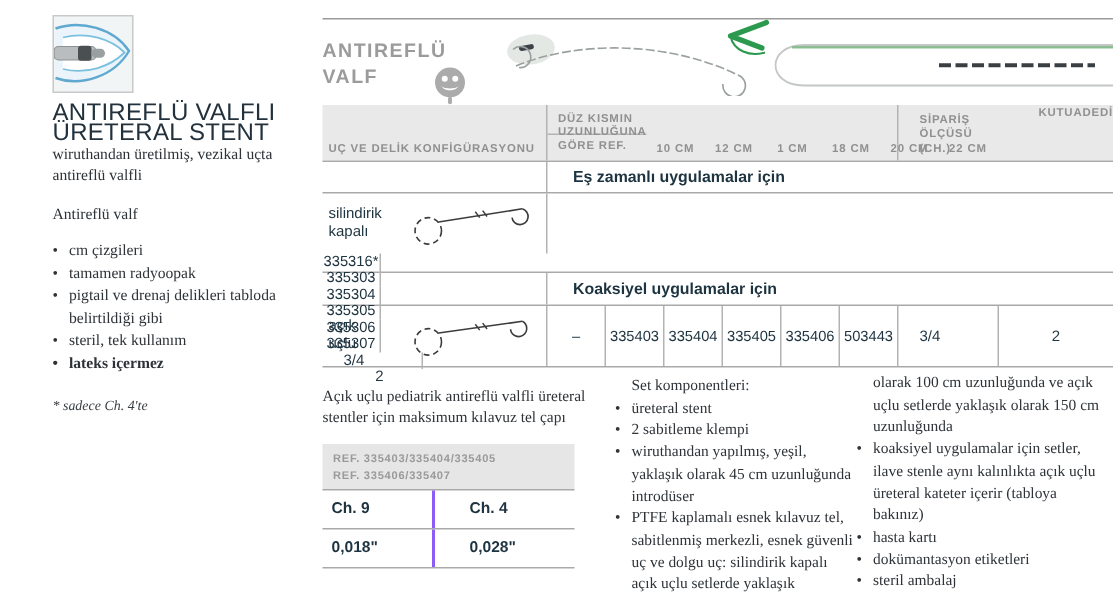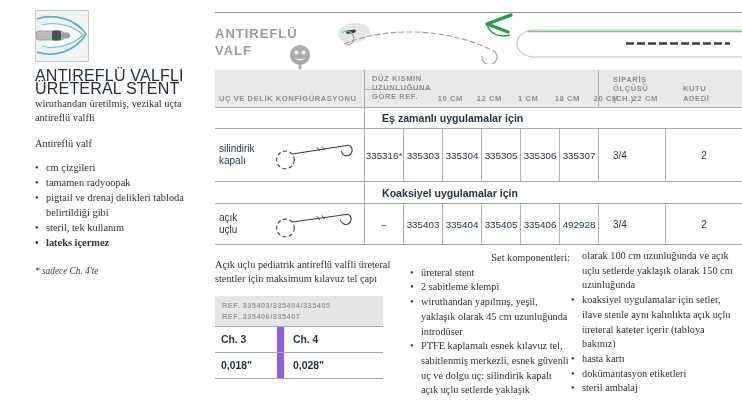--- a/index.html
+++ b/index.html
@@ -32,46 +32,46 @@
   
   .spec-table{left:215px;top:70px;width:527px;font-size:10px;}
   .trow{display:flex;box-sizing:border-box;}
   .t-header{height:37px;background:#e9e9e9;color:#909090;font-size:7.6px;font-weight:bold;letter-spacing:.55px;}
   .c-config{width:150px;box-sizing:border-box;border-right:1px solid #b3b3b3;display:flex;align-items:flex-end;padding:4px 0 4px 4px;}
   .c-group{width:234px;box-sizing:border-box;border-right:1px solid #b3b3b3;display:flex;}
   .g-top{height:15px;border-bottom:1px solid #b3b3b3;padding:4px 0 0 7px;box-sizing:content-box;}
   .g-cols{flex:1;display:flex;align-items:flex-end;padding-bottom:4px;}
   .g-cols div{width:39px;text-align:center;}
   .c-order{width:67px;box-sizing:border-box;display:flex;flex-direction:column;justify-content:flex-end;padding:0 0 4px 14px;line-height:9.5px;}
-  .c-box{width:76px;box-sizing:border-box;display:flex;flex-direction:column;justify-content:flex-end;padding:0 0 4px 17px;line-height:9.5px;}
+  .c-box{width:76px;box-sizing:border-box;display:flex;flex-direction:row;justify-content:flex-end;padding:0 0 4px 17px;line-height:9.5px;}
   .t-section{height:21px;border-top:1px solid #a9a9a9;align-items:center;gap:11px;}
   .sec-spacer{width:150px;align-self:stretch;box-sizing:border-box;border-right:1px solid #b3b3b3;}
   .sec-label{font-weight:bold;font-size:10.6px;color:#1d3340;padding-left:6px;}
   .t-data{border-top:1px solid #a9a9a9;}
   .t-data.last{border-bottom:1px solid #a9a9a9;}
   .r-config{width:150px;box-sizing:border-box;border-right:1px solid #b3b3b3;display:flex;align-items:center;padding-left:4px;}
   .r-label{width:44px;font-size:10px;line-height:12px;color:#1d3340;}
   .r-cell{width:39px;box-sizing:border-box;border-right:1px solid #b3b3b3;display:flex;align-items:center;justify-content:center;font-size:9.8px;}
   .r-order{width:67px;box-sizing:border-box;border-right:1px solid #b3b3b3;display:flex;align-items:center;padding-left:14px;}
   .r-box{width:76px;display:flex;align-items:center;justify-content:center;}
-  .h53{height:53px;} .h22{height:22px;} .h42{height:42px;}
+  .h53{height:53px;flex-direction:column;} .h22{height:22px;} .h42{height:42px;}
 
   
   .gw-intro{left:215px;top:258px;width:192px;font-size:10.3px;line-height:14px;}
   .gw-table{left:215px;top:296px;width:168px;}
   .gw-head{background:#e6e6e6;color:#9a9a9a;font-size:7.4px;font-weight:bold;letter-spacing:.5px;line-height:11px;padding:4px 0 4px 7px;}
   .gw-row{display:flex;border-top:1px solid #a9a9a9;height:25px;align-items:center;font-weight:bold;font-size:10.4px;color:#1d3340;}
   .gw-row.last{border-bottom:1px solid #a9a9a9;}
   .gw-c1{width:62px;padding-left:6px;box-sizing:border-box;}
-  .gw-c2{flex:1;border-left:7px solid #8b5cf6;padding-left:9px;align-self:stretch;display:flex;align-items:center;}
+  .gw-c2{flex:1;border-left:2px solid #8b5cf6;padding-left:23px;align-self:stretch;display:flex;align-items:center;margin-left:11px;}
 
   
   .comp-col1{left:410px;top:251px;width:160px;font-size:10.3px;line-height:14.7px;}
   .comp-col2{left:571px;top:249px;width:168px;font-size:10.3px;line-height:14.7px;}
-  .comp-col1 .heading{padding-left:11px;text-align:right;}
+  .comp-col1 .heading{padding-left:11px;}
   .comp-cont{padding-left:11px;}
 
   svg{display:block;}
 </style>
 </head>
 <body>
 
 <div class="abs thumb">
   <svg width="52" height="50" viewBox="0 0 52 50">
     <path d="M1,8 C18,2 40,8 50,23 C40,40 18,47 1,41" fill="#eaf4fa" stroke="#5fa8cf" stroke-width="1.6"></path>
@@ -213,35 +213,35 @@
         <path d="M31,17 L88,9" fill="none" stroke="#3c3c3c" stroke-width="1.1"></path>
         <path d="M56,11 l3,4 M61,10.2 l3,4" stroke="#3c3c3c" stroke-width="1"></path>
         <path d="M88,9 a5.5,5.5 0 1,1 -8,5.4" fill="none" stroke="#3c3c3c" stroke-width="1.1"></path>
       </svg>
     </div>
     <div class="r-cell">–</div>
     <div class="r-cell">335403</div>
     <div class="r-cell">335404</div>
     <div class="r-cell">335405</div>
     <div class="r-cell">335406</div>
-    <div class="r-cell">492928</div>
+    <div class="r-cell">503443</div>
     <div class="r-order">3/4</div>
     <div class="r-box">2</div>
   </div>
 </div>
 
 <div class="abs gw-intro serif">Açık uçlu pediatrik antireflü valfli üreteral stentler için maksimum kılavuz tel çapı</div>
 
 <div class="abs gw-table">
   <div class="gw-head">
     <div>REF. 335403/335404/335405</div>
     <div>REF. 335406/335407</div>
   </div>
   <div class="gw-row">
-    <div class="gw-c1">Ch. 3</div>
+    <div class="gw-c1">Ch. 9</div>
     <div class="gw-c2">Ch. 4</div>
   </div>
   <div class="gw-row last">
     <div class="gw-c1">0,018"</div>
     <div class="gw-c2">0,028"</div>
   </div>
 </div>
 
 <div class="abs comp-col1 serif">
   <div class="heading">Set komponentleri:</div>

